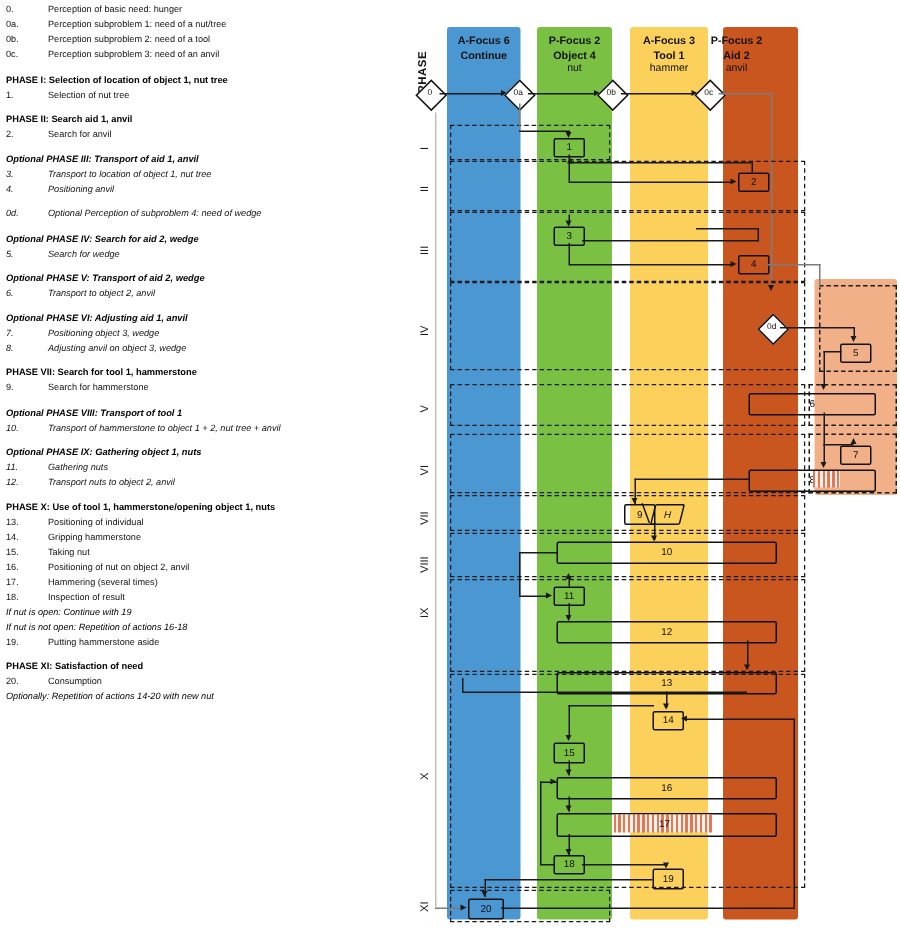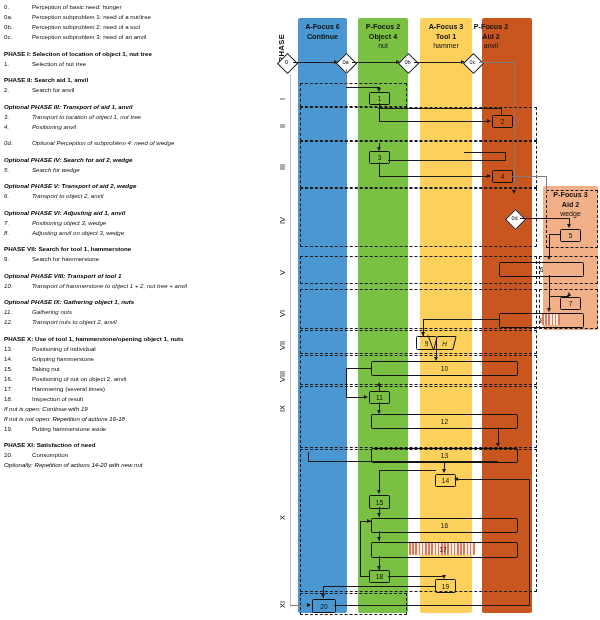--- a/index.html
+++ b/index.html
@@ -183,25 +183,20 @@
     <div>Tool 1</div>
     <div class="sub">hammer</div>
   </div>
   <div class="col-hdr" style="left:198px;top:22px;width:50px;">
     <div>P-Focus 2</div>
     <div>Aid 2</div>
     <div class="sub">anvil</div>
   </div>
 
   <div class="col" style="left:275px;top:186px;width:55px;height:144px;background:#f2b088;"></div>
-  <div class="col-hdr" style="left:275px;top:190px;width:55px;">
-    <div>P-Focus 3</div>
-    <div>Aid 2</div>
-    <div class="sub">wedge</div>
-  </div>
   <div class="panel3" style="left:278px;top:190px;width:50px;height:56px;"></div>
   <div class="panel3" style="left:271px;top:256px;width:57px;height:26px;"></div>
   <div class="panel3" style="left:271px;top:289px;width:57px;height:38px;"></div>
 
   <div class="diamond" style="left:12px;top:56px;width:13px;height:13px;"></div>
   <div class="dlbl" style="left:12px;top:59px;width:13px;">0</div>
   <div class="ln lnh" style="left:25px;top:62px;width:43px;height:1.4px;"></div>
   <div class="arw arw-r" style="left:66px;top:59.5px;"></div>
 
   <div class="diamond" style="left:71px;top:56px;width:13px;height:13px;"></div>

